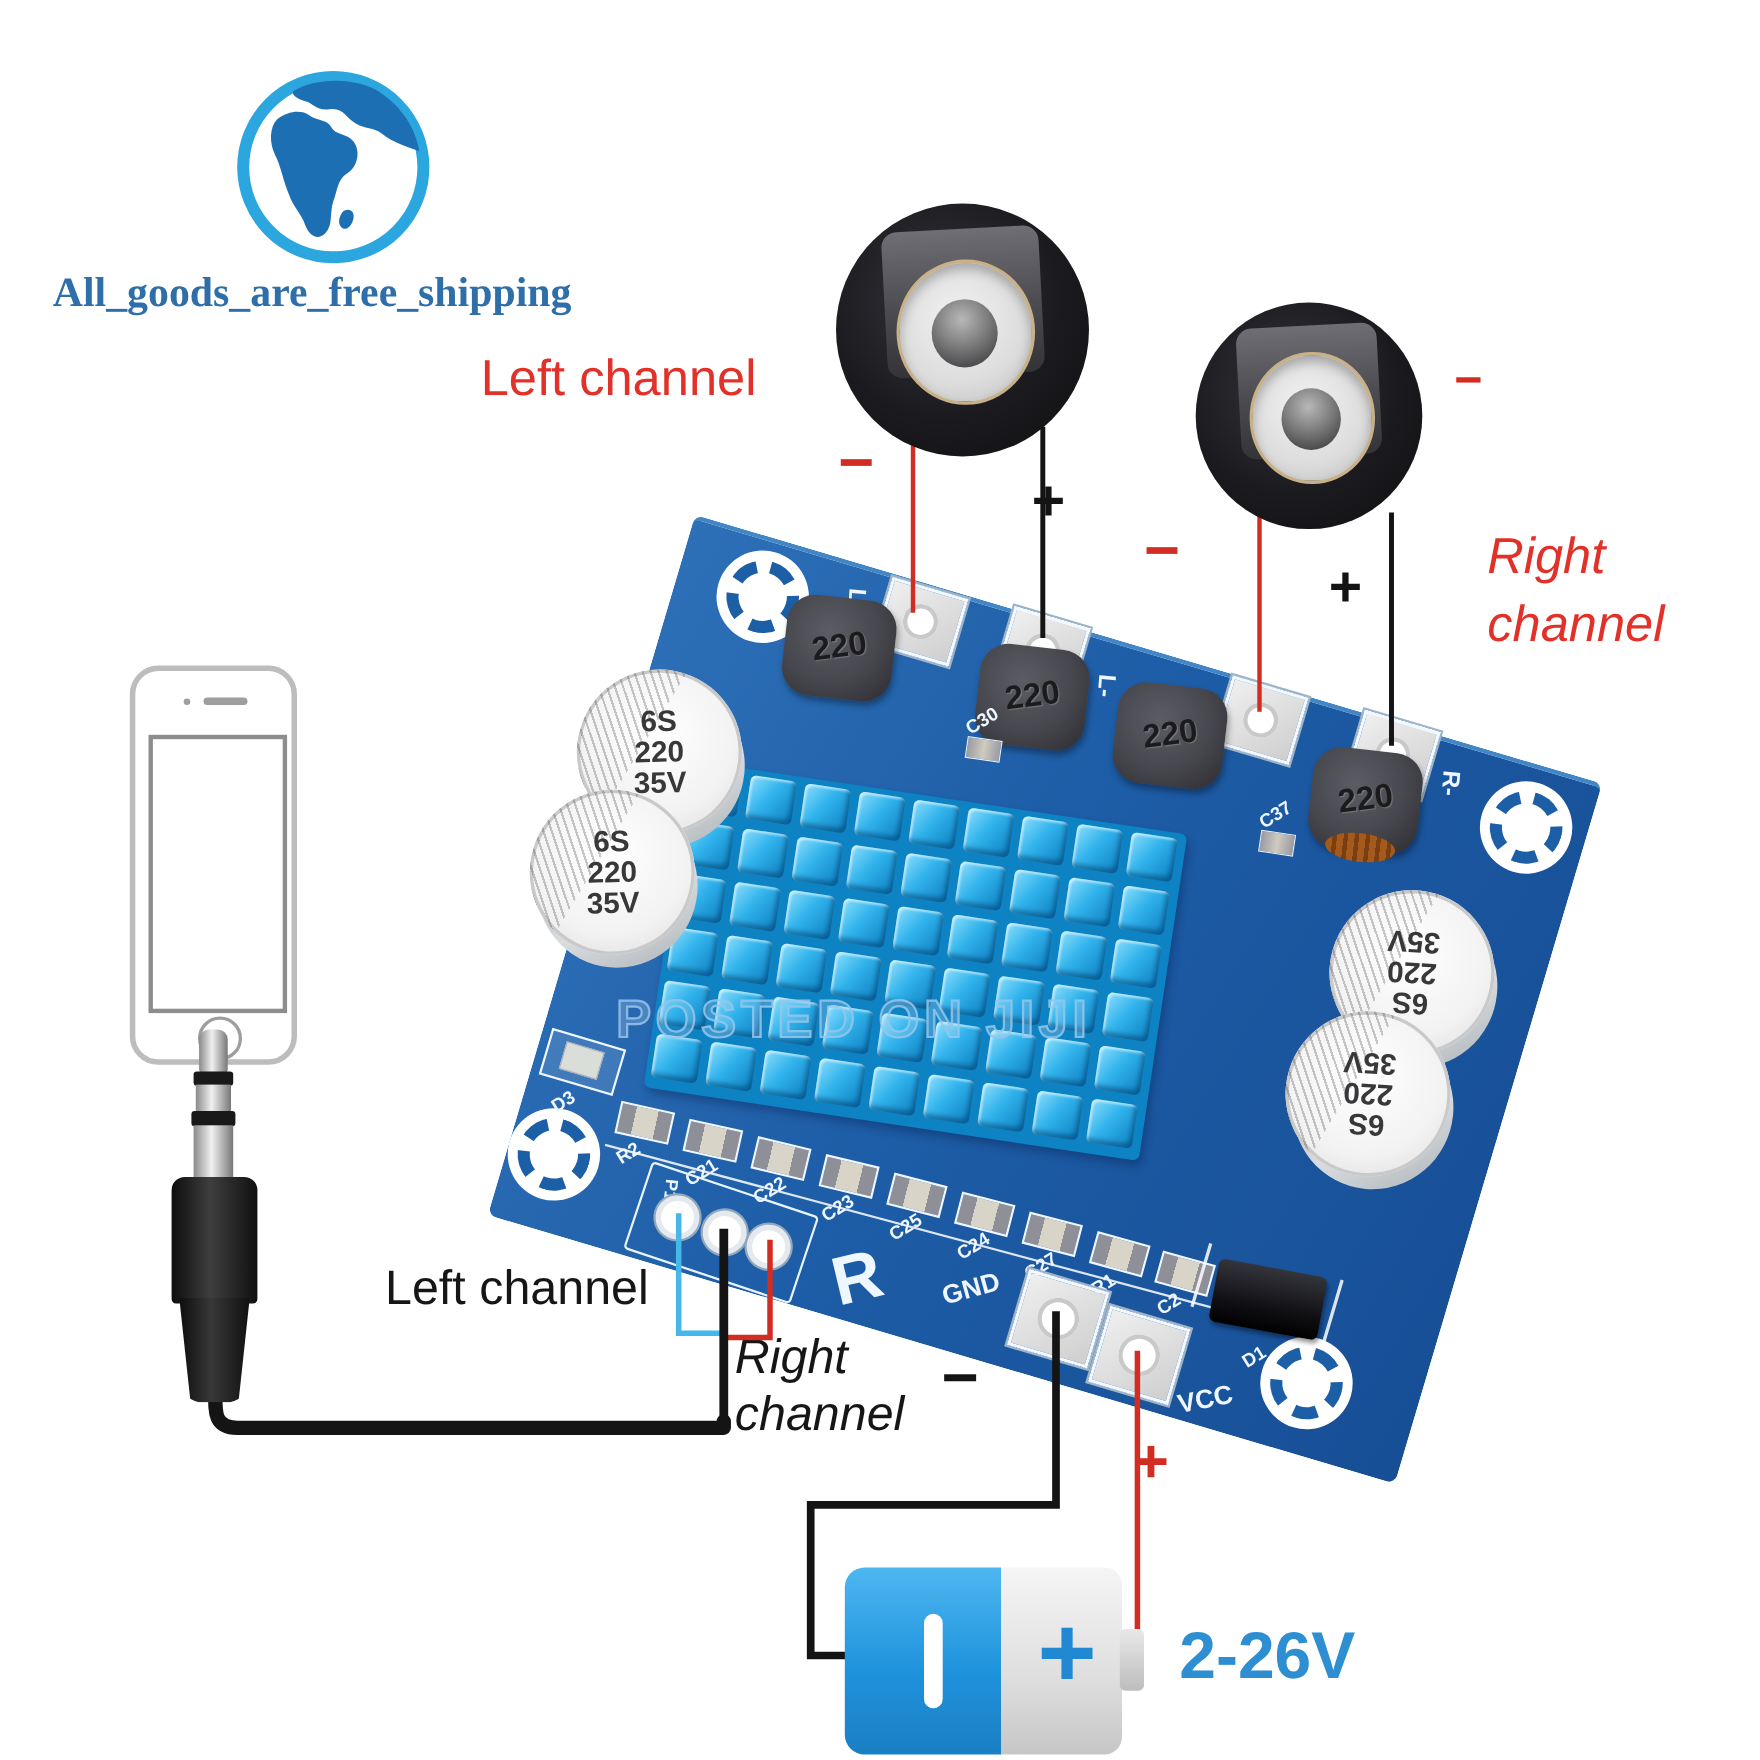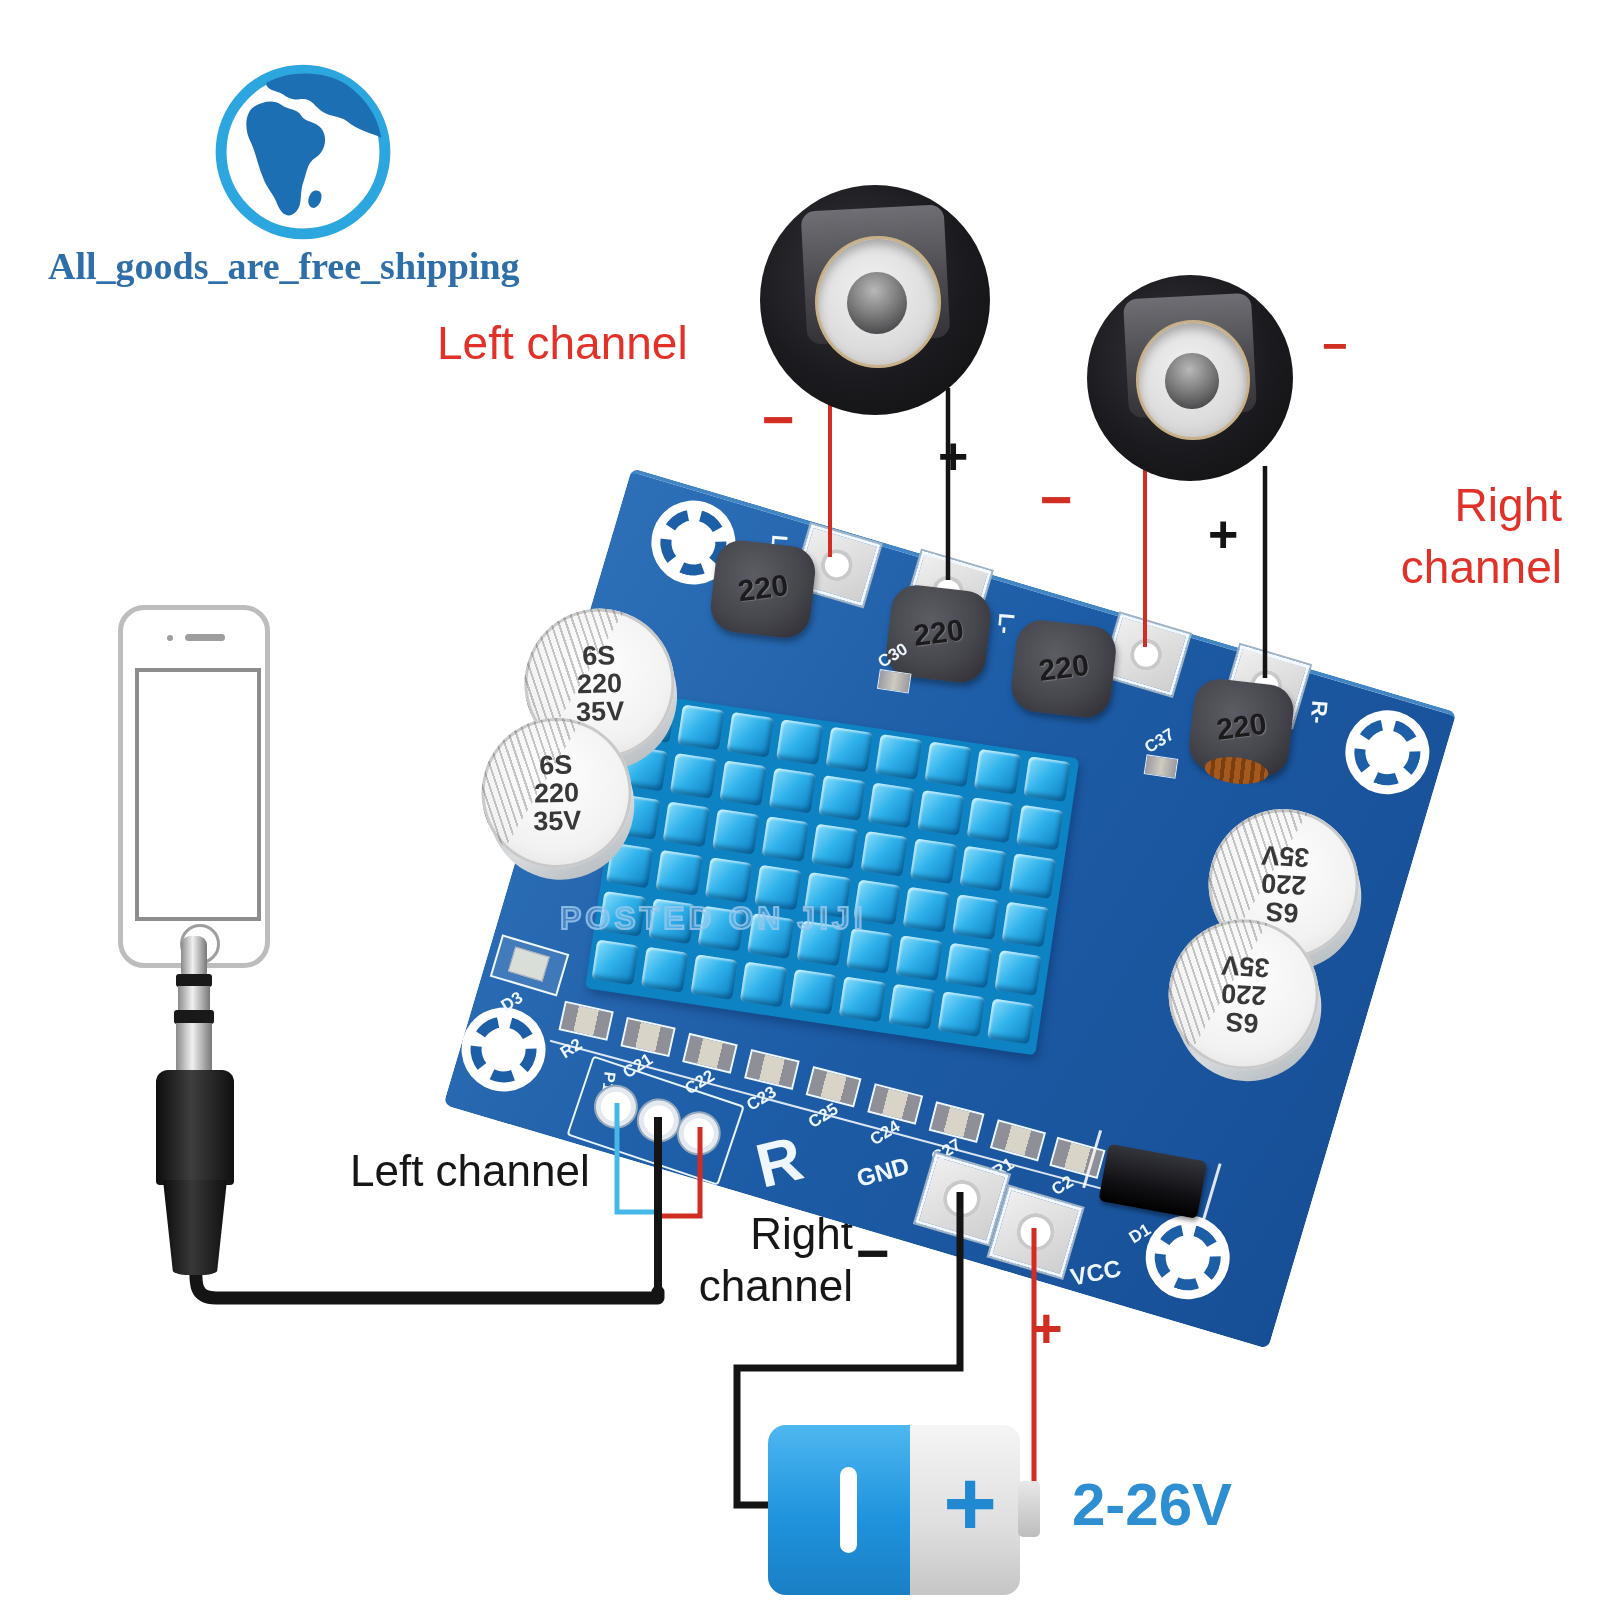--- a/index.html
+++ b/index.html
@@ -6,28 +6,28 @@
   .stage{position:relative;width:1600px;height:1600px;background:#fff;overflow:hidden;
          font-family:"Liberation Sans",sans-serif;}
 
   
   .logo-text{position:absolute;left:48px;top:244px;width:580px;font-family:"Liberation Serif",serif;
              font-weight:bold;font-size:38px;color:#2e6ea9;}
 
   
   .red-label{position:absolute;color:#e23128;font-size:46px;font-weight:500;}
   .blk-label{position:absolute;color:#161616;font-size:44px;font-weight:500;}
-  .two-line{text-align:right;line-height:52px;}
+  .two-line{text-align:left;line-height:52px;font-style:italic;}
   .sign{position:absolute;font-weight:bold;line-height:1;}
   .sign.red{color:#d22d23;}
   .sign.blk{color:#141414;}
   .voltage{position:absolute;left:1072px;top:1470px;font-size:60px;font-weight:600;color:#2d8fd2;}
 
   
-  .wm1{position:absolute;left:560px;top:900px;font-size:32px;font-weight:bold;letter-spacing:4px;
+  .wm1{position:absolute;left:560px;top:900px;font-size:48px;font-weight:bold;letter-spacing:4px;
        color:rgba(190,220,245,0.25);-webkit-text-stroke:2px rgba(150,198,235,0.85);z-index:40;}
   .wm2{position:absolute;left:268px;top:998px;font-size:98px;font-weight:bold;letter-spacing:4px;
        color:rgba(255,255,255,0.04);-webkit-text-stroke:2.5px rgba(128,128,128,0.7);z-index:40;}
 
   
   .board{position:absolute;left:632px;top:468px;width:860px;height:660px;
          background:linear-gradient(105deg,#2d70b8 0%,#1d5ca6 45%,#174f96 100%);
          border-radius:8px;border-top:4px solid #4286c5;transform:rotate(16.5deg);
          transform-origin:top left;z-index:10;}
   .screw{position:absolute;width:84px;height:84px;border-radius:50%;background:#fff;}

